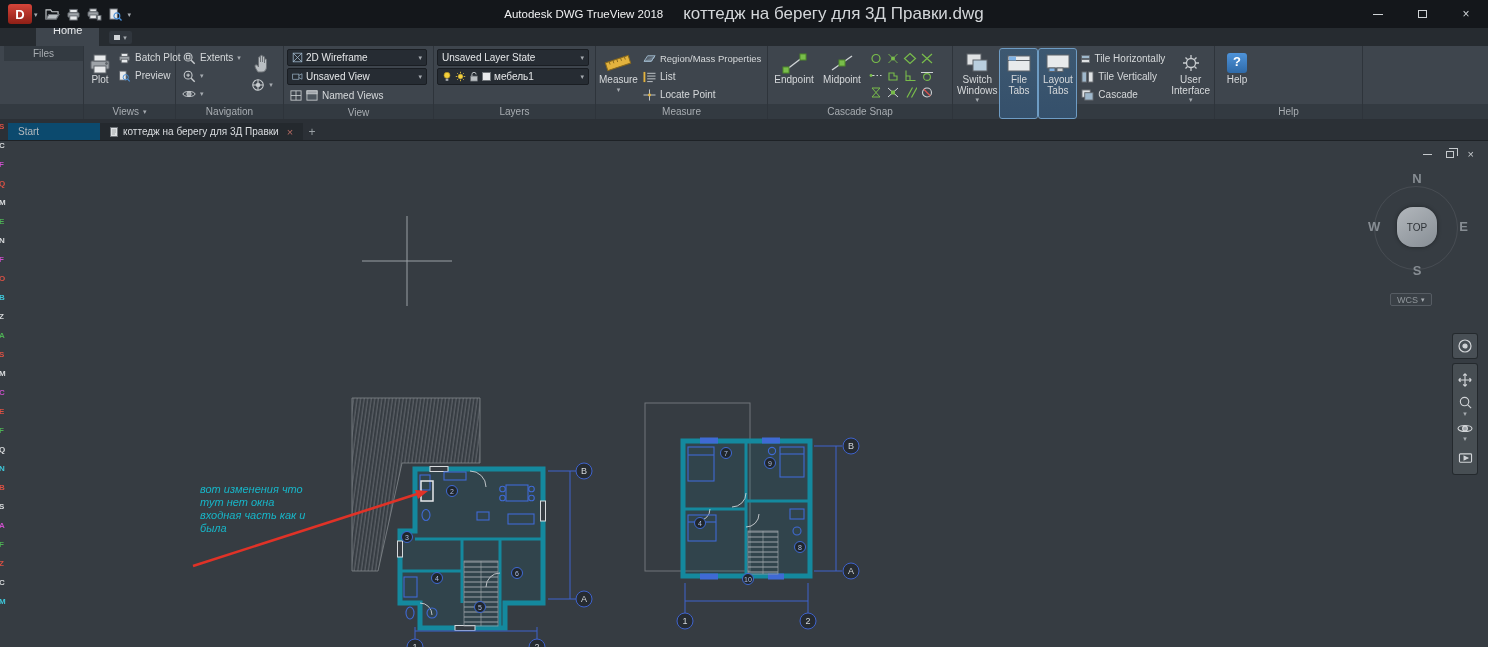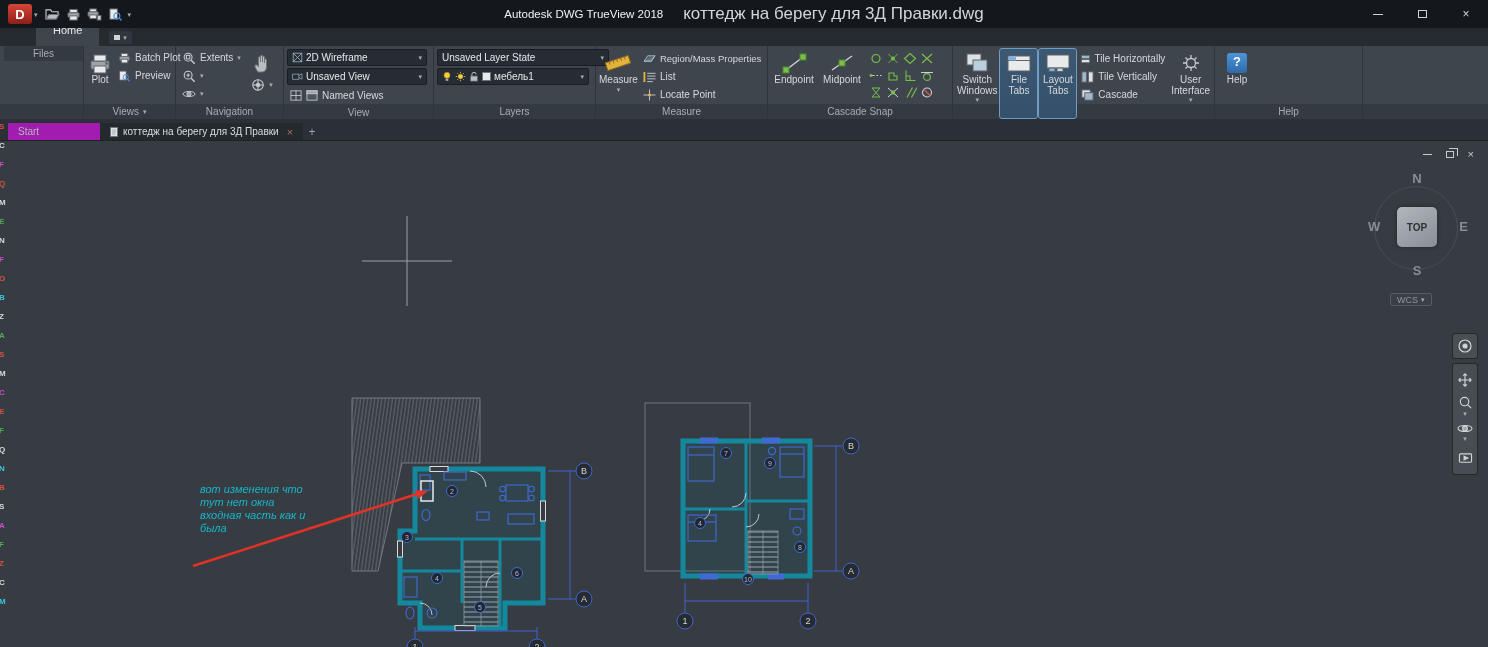--- a/index.html
+++ b/index.html
@@ -43,42 +43,42 @@
 .select{height:17px;background:#262c33;border:1px solid #1a1e23;border-radius:2px;display:flex;align-items:center;font-size:10px;color:#e6e8ea;padding:0 4px;gap:3px;cursor:pointer}
 .select .sp{flex:1;white-space:nowrap;overflow:hidden}
 .snapgrid{display:grid;grid-template-columns:repeat(4,17px);grid-auto-rows:17px;align-content:start;padding-top:1px}
 .snap{display:flex;align-items:center;justify-content:center;border-radius:2px;cursor:pointer}
 .help-badge{width:20px;height:20px;border-radius:3px;background:linear-gradient(#4e93d9,#2f6aa8);color:#fff;font-weight:bold;font-size:13px;display:flex;align-items:center;justify-content:center}
 .about-badge{width:12px;height:12px;border-radius:50%;background:#3878b4;color:#fff;font-size:9px;font-weight:bold;display:flex;align-items:center;justify-content:center}
 
 
 .filetabs{position:absolute;top:119px;left:0;right:0;height:21px;background:#2b3036;display:flex;align-items:flex-end;padding-left:8px;z-index:27}
 .ftab{height:17px;display:flex;align-items:center;gap:5px;padding:0 10px;font-size:10px;cursor:pointer}
-.ftab.start{background:#a21caf;color:#b4b9bd;width:92px}
+.ftab.start{background:#0c4a6e;color:#b4b9bd;width:92px}
 .ftab.active{background:#24292e;color:#dadde0}
 .tab-close{color:#b56a62;font-size:11px;margin-left:3px;cursor:pointer}
 .newtab{width:18px;height:17px;display:flex;align-items:center;justify-content:center;color:#9aa0a5;font-size:12px;cursor:pointer}
 
 
 .canvas{position:absolute;top:140px;left:0;right:0;bottom:0;background:#363c42;overflow:hidden;border-top:1px solid #1e2226}
 .draw{position:absolute;top:0;left:0}
 .docwin-controls{position:absolute;top:7px;right:14px;display:flex;gap:14px;align-items:center;color:#c6cacd;font-size:11px;z-index:4}
 .dw-min{display:block;width:9px;height:0;border-top:1.5px solid #c6cacd}
 .dw-restore{position:relative;display:block;width:8px;height:7px;border:1.2px solid #c6cacd;background:#363c42}
 .dw-restore::before{content:"";position:absolute;left:2px;top:-4px;width:8px;height:7px;border:1.2px solid #c6cacd;border-bottom:none;border-left:none}
 
 
 .viewcube{position:absolute;left:1372px;top:30px;width:90px;text-align:center;z-index:3}
 .vc-ring{position:absolute;left:2px;top:15px;width:84px;height:84px;border-radius:50%;border:1px solid rgba(175,180,185,0.14)}
 .vc-letter{position:absolute;color:#878d93;font-weight:bold;font-size:13px}
 .vc-n{left:0;right:0;top:0}
 .vc-w{left:-4px;top:48px}
 .vc-e{right:-6px;top:48px}
 .vc-s{left:0;right:0;top:92px}
-.vc-cube{position:absolute;left:25px;top:36px;width:40px;height:40px;border-radius:5px;background:linear-gradient(145deg,#b2b7bc,#878e95);display:flex;align-items:center;justify-content:center;color:#2e3338;font-weight:bold;font-size:10px;box-shadow:0 0 4px rgba(0,0,0,0.4);cursor:pointer}
+.vc-cube{position:absolute;left:25px;top:36px;width:40px;height:40px;border-radius:16px;background:linear-gradient(145deg,#b2b7bc,#878e95);display:flex;align-items:center;justify-content:center;color:#2e3338;font-weight:normal;font-size:10px;box-shadow:0 0 4px rgba(0,0,0,0.4);cursor:pointer}
 .vc-wcs{position:absolute;left:18px;top:122px;height:13px;padding:0 6px;display:inline-flex;align-items:center;gap:3px;border:1px solid #565c63;border-radius:2px;background:#3a4046;color:#90969b;font-size:9px;cursor:pointer}
 
 
 .navbar{position:absolute;right:10px;top:192px;width:26px;z-index:3}
 .nav-top{width:26px;height:26px;border-radius:3px;background:rgba(85,92,99,0.6);border:1px solid rgba(28,32,36,0.8);display:flex;align-items:center;justify-content:center;margin-bottom:4px;cursor:pointer}
 .nav-body{width:26px;border-radius:3px;background:rgba(85,92,99,0.55);border:1px solid rgba(28,32,36,0.8);display:flex;flex-direction:column;align-items:center;padding:3px 0}
 .nav-btn{width:24px;height:26px;display:flex;flex-direction:column;align-items:center;justify-content:center;cursor:pointer}
 
 
 #edge-strip{position:absolute;left:0;top:122px;bottom:0;width:7px;overflow:hidden;z-index:31}
@@ -290,21 +290,21 @@
             <span>Named Views</span>
           </div>
         </div>
         <div class="panel-label">
             <span>View</span>
           </div>
       </div>
 
       <div class="panel" style="width:162px">
         <div class="panel-content" style="flex-direction:column;gap:2px">
-          <div class="select" style="width:172px">
+          <div class="select" style="width:152px">
             <span class="sp">Unsaved Layer State</span>
             <span class="car">▾</span>
           </div>
           <div class="select" style="width:152px">
             <svg width="10" height="12" viewBox="0 0 12 14" fill="none">
                 <circle cx="6" cy="5" r="3.6" fill="#f2cf3c" stroke="#a8871c" stroke-width="0.8"></circle>
                 <rect x="4.4" y="9" width="3.2" height="2.6" fill="#a8adb2"></rect>
               </svg>
             <svg width="11" height="11" viewBox="0 0 14 14" stroke="#f2cf3c" fill="none" stroke-width="1">
                 <circle cx="7" cy="7" r="2.6" fill="#f2cf3c"></circle>

